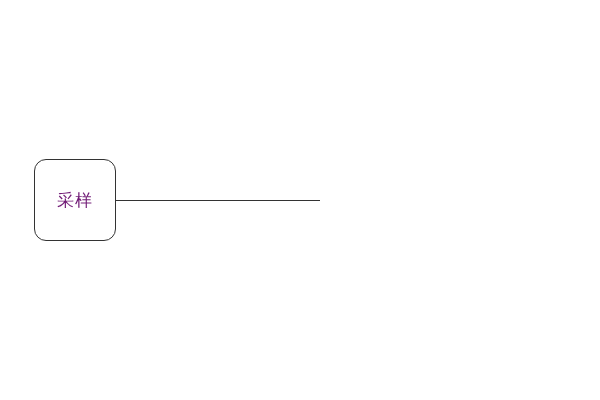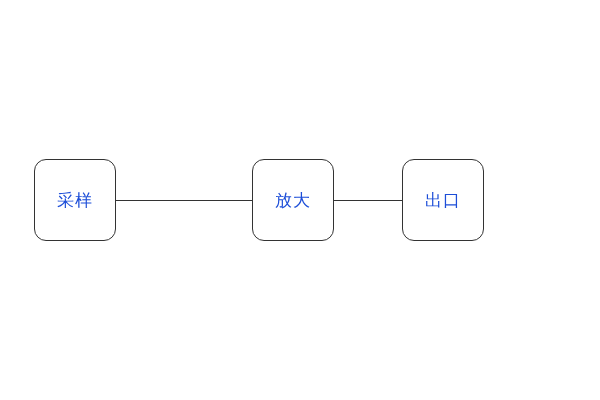--- a/index.html
+++ b/index.html
@@ -30,21 +30,21 @@
     border: 1.5px solid #333333;
     border-radius: 12px;
     background: #ffffff;
     display: flex;
     align-items: center;
     justify-content: center;
     flex: 0 0 auto;
   }
   .node-label {
     font-size: 17px;
-    color: #1d4ed8;
+    color: #701a75;
     letter-spacing: 1px;
     line-height: 1;
     user-select: none;
   }
   .connector {
     width: 68px;
     height: 0;
     border-top: 1.5px solid #333333;
     flex: 0 0 auto;
   }
@@ -57,24 +57,18 @@
 
     <div class="flow-node">
       <span class="node-label">采样</span>
     </div>
 
     <div class="connector"></div>
 
 
     <div class="connector"></div>
 
-    <div class="flow-node">
-      <span class="node-label">放大</span>
-    </div>
 
     <div class="connector"></div>
 
-    <div class="flow-node">
-      <span class="node-label">出口</span>
-    </div>
 
   </div>
 </div>
 
 </body></html>

